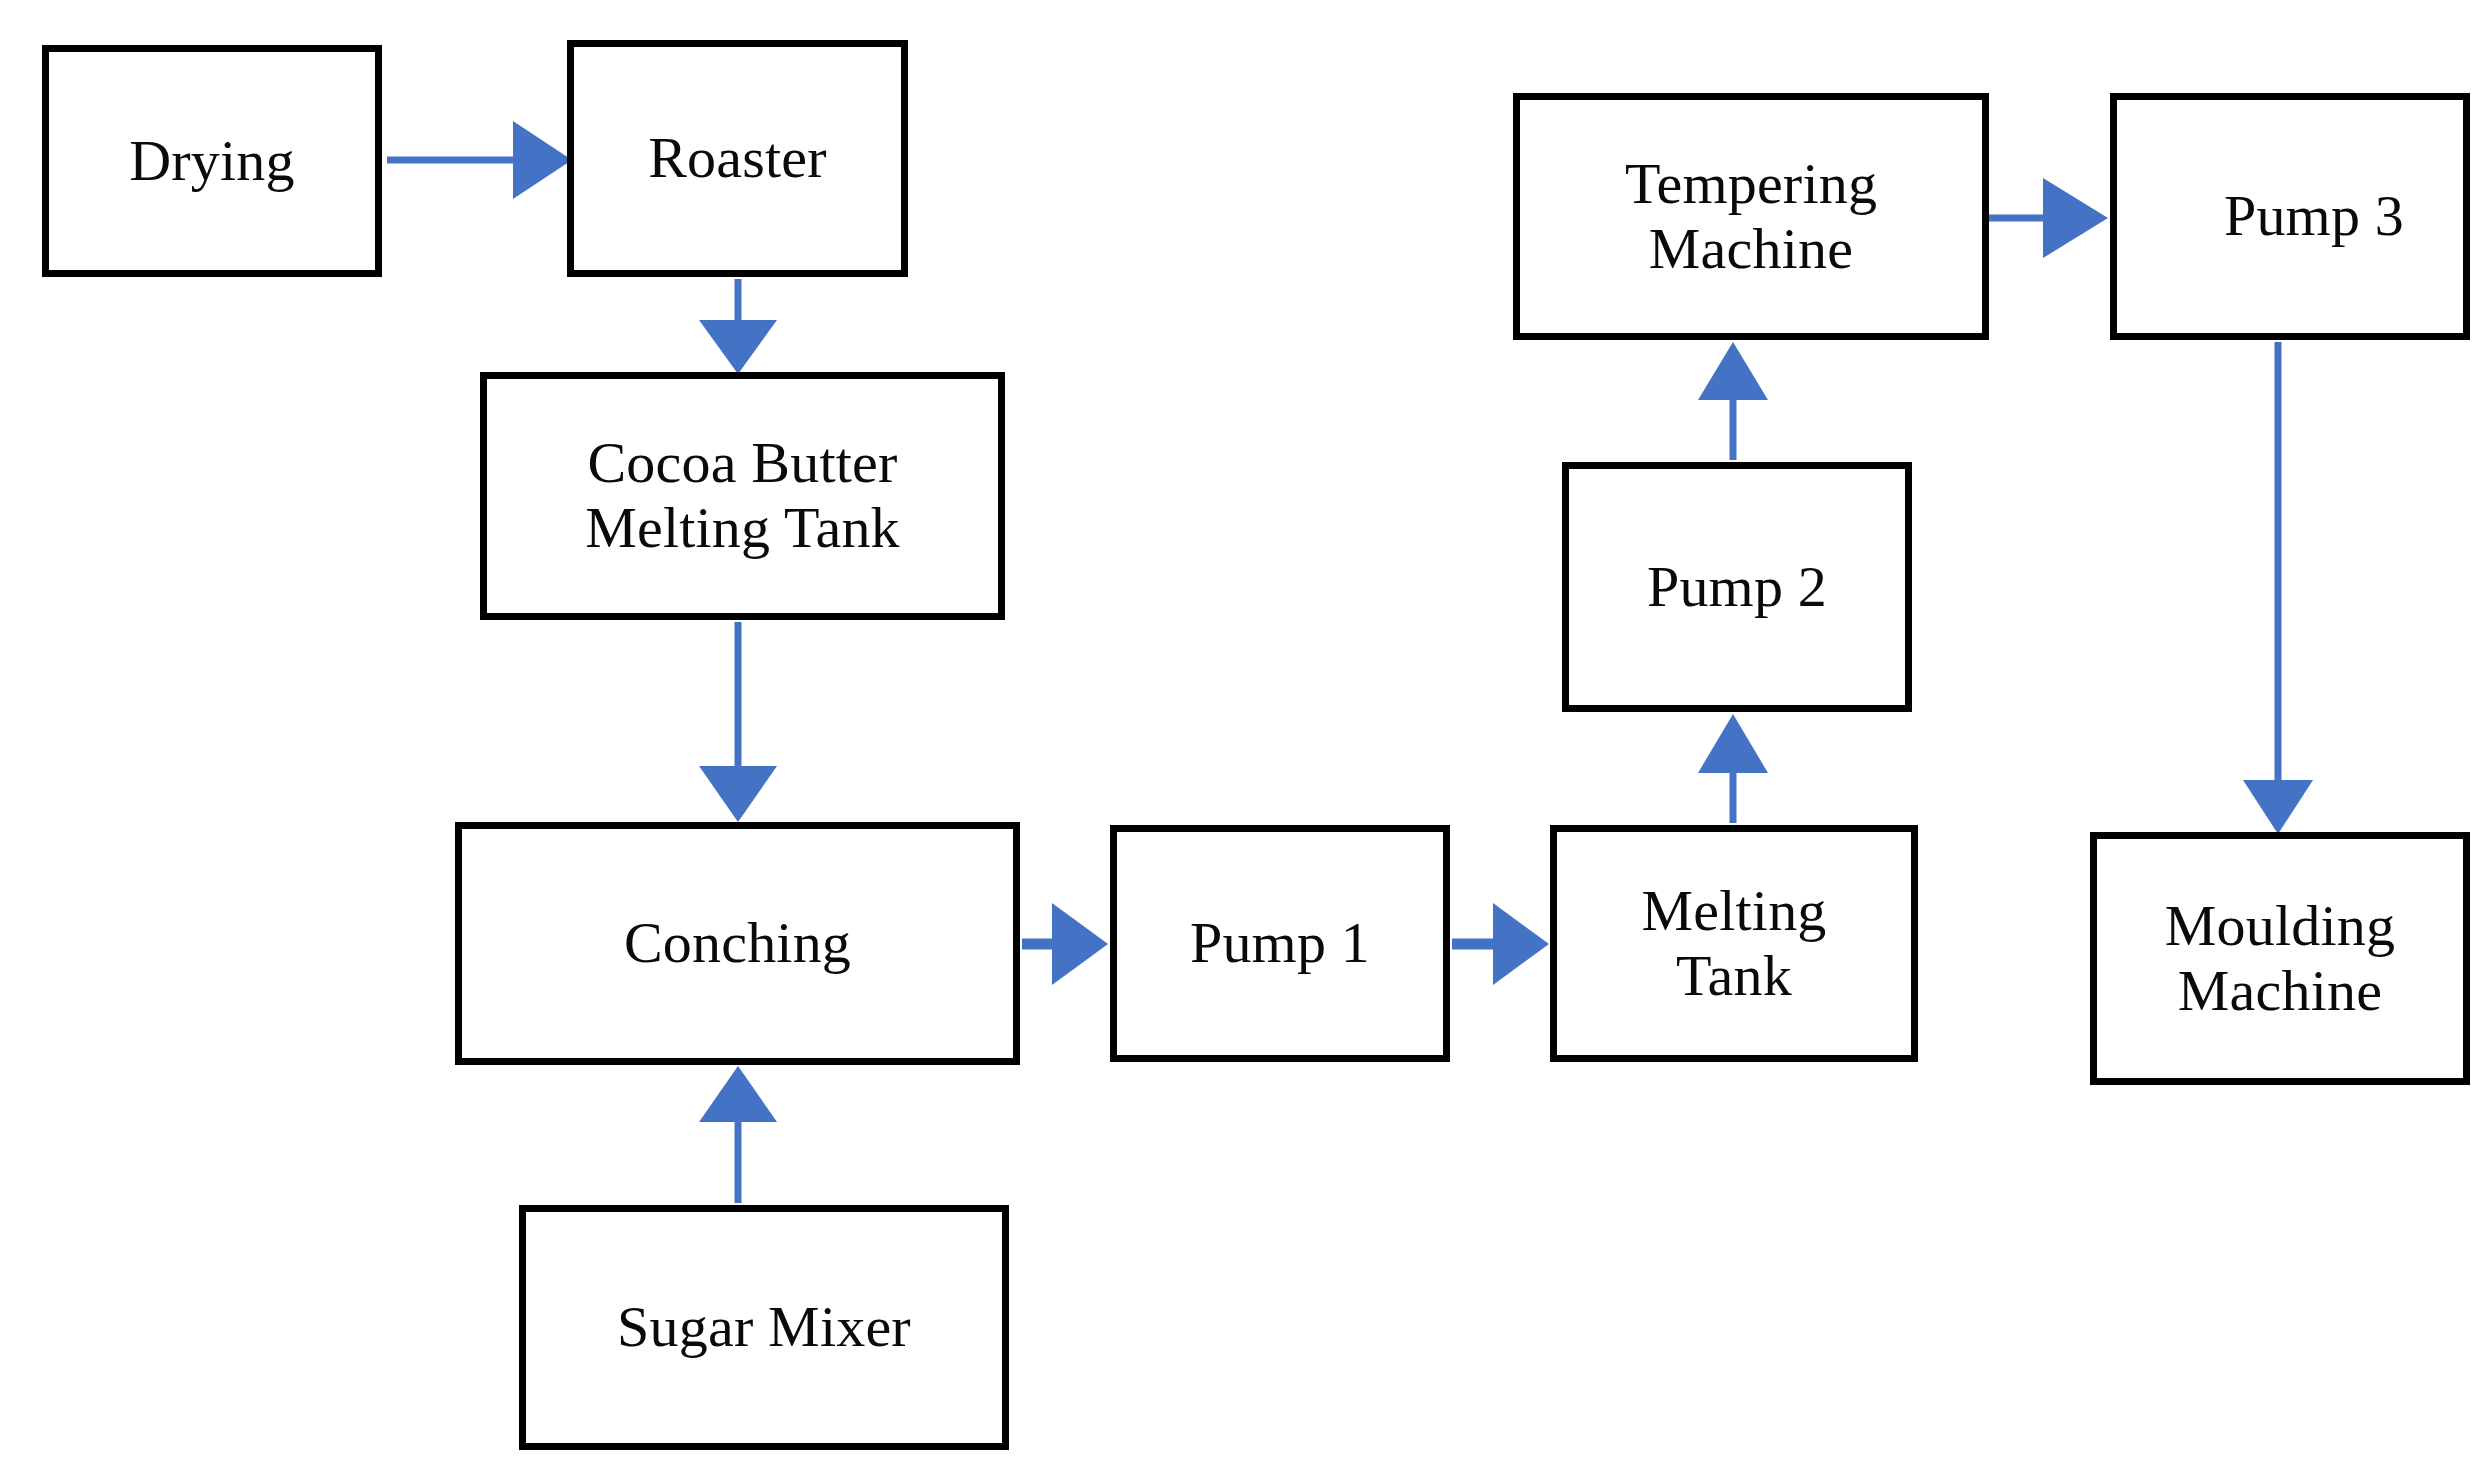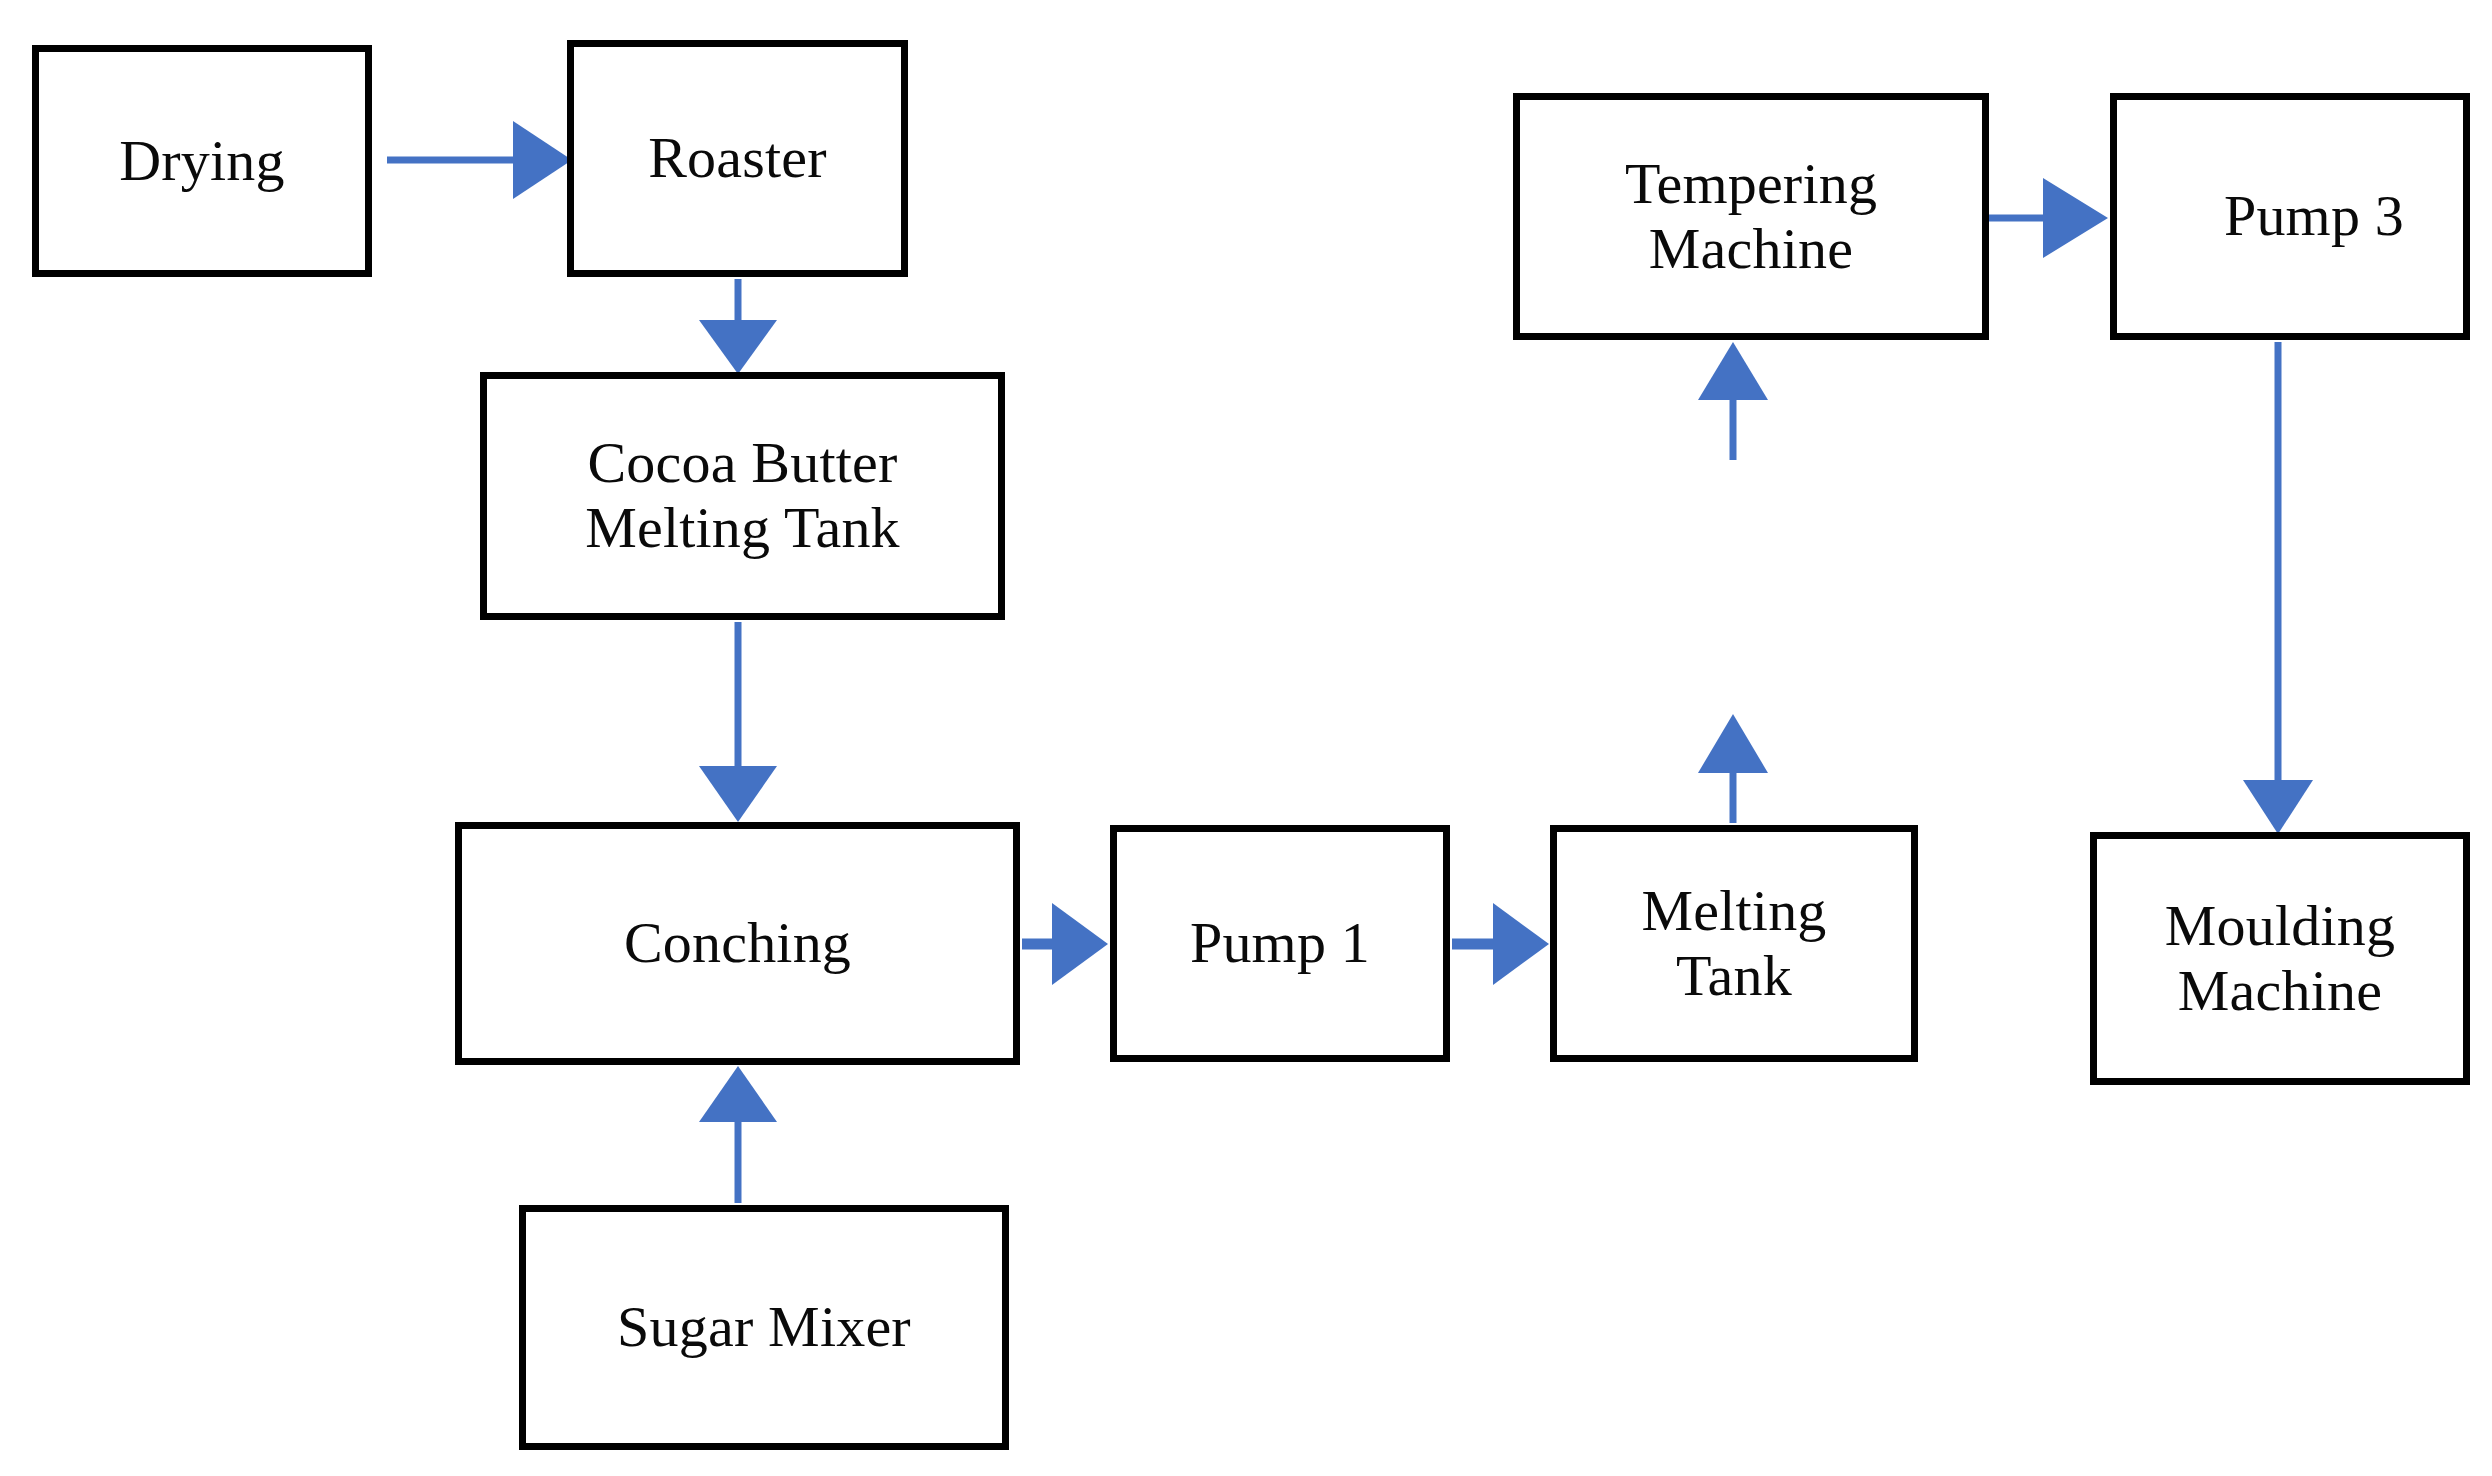--- a/index.html
+++ b/index.html
@@ -30,21 +30,21 @@
   .node-label {
     font-family: "Liberation Serif", "DejaVu Serif", serif;
     font-size: 58px;
     line-height: 1.12;
     color: #0a0a0a;
     letter-spacing: 0.2px;
     white-space: pre-line;
     padding: 0 8px;
   }
   
-  #node-drying          { left: 32px;   top: 45px;   width: 340px; height: 232px; }
+  #node-drying          { left: 42px;   top: 45px;   width: 340px; height: 232px; }
   #node-roaster         { left: 567px;  top: 40px;   width: 341px; height: 237px; text-align: center; }
   #node-cocoa-butter    { left: 480px;  top: 372px;  width: 525px; height: 248px; }
   #node-conching        { left: 455px;  top: 822px;  width: 565px; height: 243px; }
   #node-sugar-mixer     { left: 495px;  top: 1205px; width: 490px; height: 245px; margin-left: 24px; }
   #node-pump-1          { left: 1110px; top: 825px;  width: 340px; height: 237px; }
   #node-melting-tank    { left: 1550px; top: 825px;  width: 368px; height: 237px; }
   #node-tempering       { left: 1497px; top: 93px;   width: 476px; height: 247px; margin-left: 16px; }
   #node-pump-2          { left: 1562px; top: 462px;  width: 350px; height: 250px; }
   #node-pump-3          { left: 2110px; top: 93px;   width: 360px; height: 247px; padding-left: 48px; }
   #node-moulding        { left: 2090px; top: 832px;  width: 380px; height: 253px; }
@@ -139,20 +139,23 @@
 
   <div class="node" id="node-pump-1">
     <span class="node-label">Pump 1</span>
   </div>
 
   <div class="node" id="node-melting-tank">
     <span class="node-label">Melting
 Tank</span>
   </div>
 
+  <div class="node" id="node-pump-2">
+    <span class="node-label">Pump 2</span>
+  </div>
 
   <div class="node" id="node-tempering">
     <span class="node-label">Tempering
 Machine</span>
   </div>
 
   <div class="node" id="node-pump-3">
     <span class="node-label">Pump 3</span>
   </div>
 

